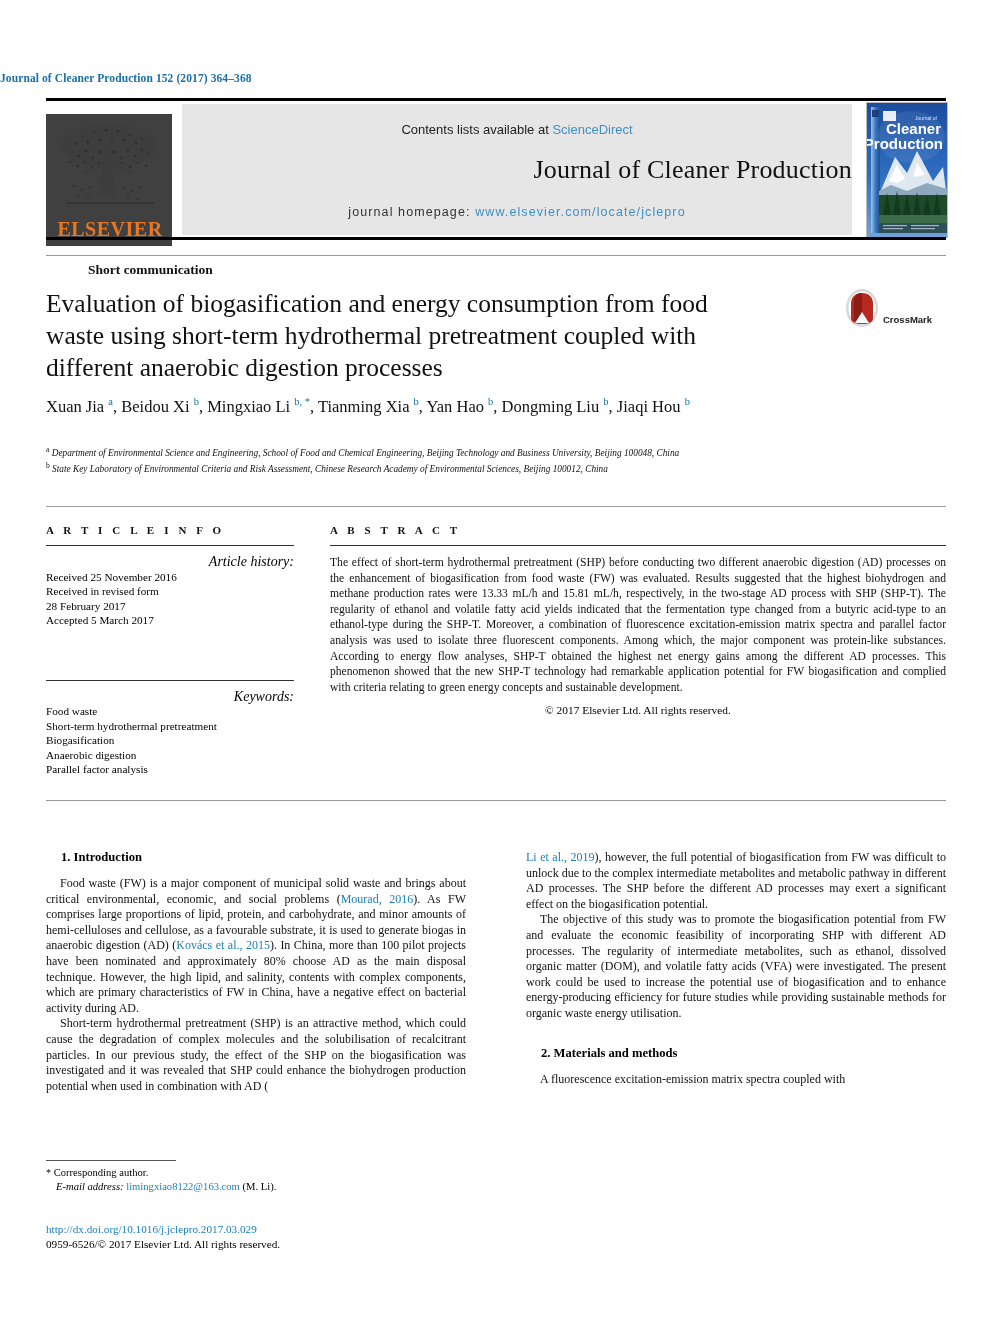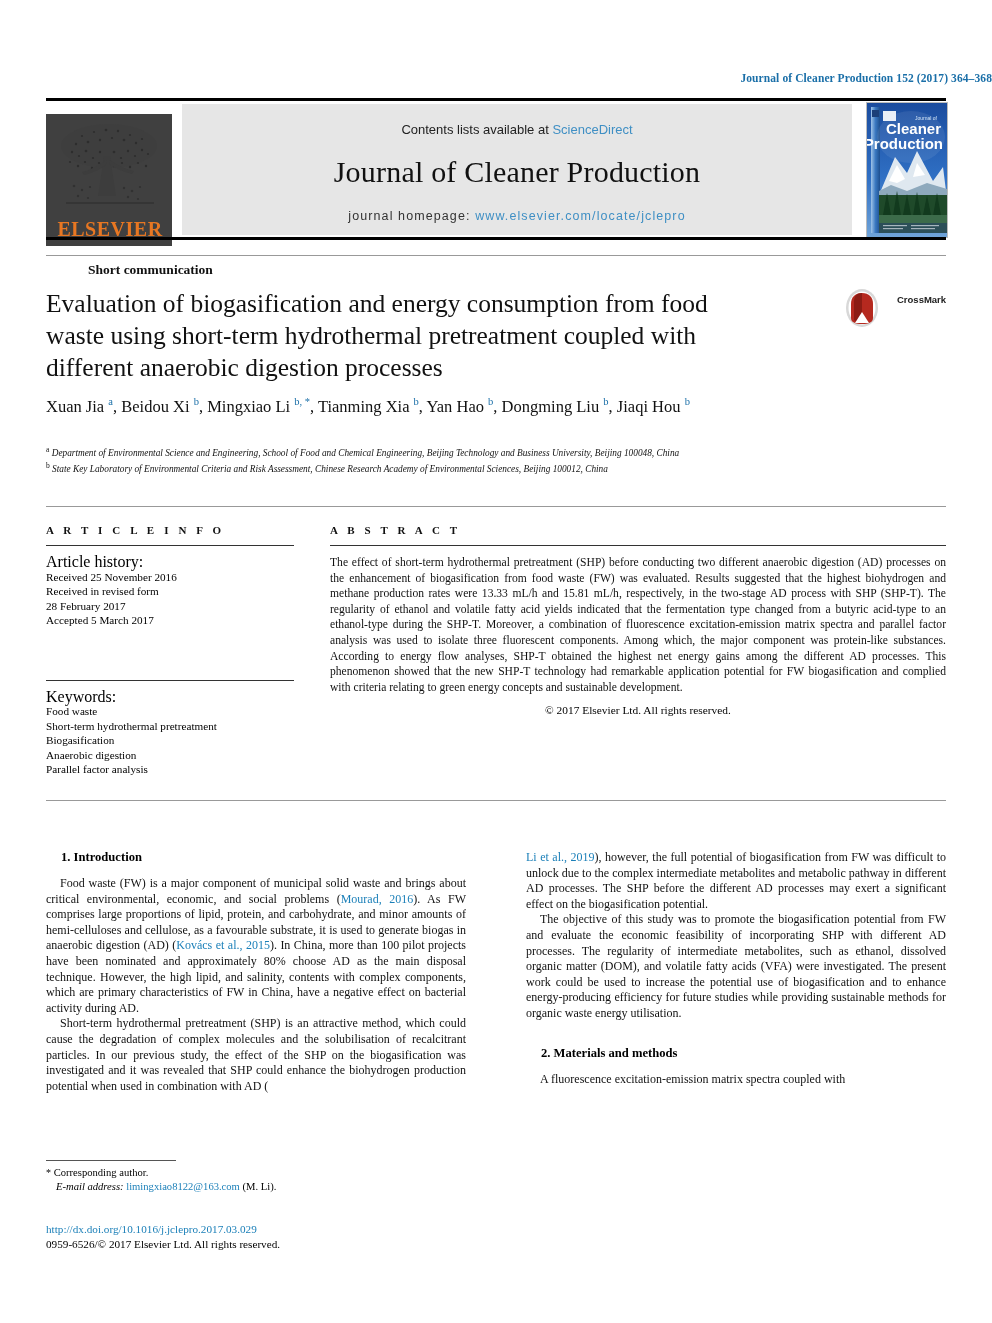--- a/index.html
+++ b/index.html
@@ -21,21 +21,21 @@
     width: 992px;
     height: 1323px;
   }
 
   
   .running-head {
     position: absolute;
     top: 72px;
     left: 0;
     width: 992px;
-    text-align: right;
+    text-align: left;
     font-size: 11.5px;
     font-weight: bold;
     color: #1a6fa8;
     letter-spacing: 0.1px;
   }
 
   
   .masthead {
     position: absolute;
     top: 98px;
@@ -86,23 +86,24 @@
     font-family: "Liberation Sans", sans-serif;
     font-size: 13px;
     color: #222;
   }
   .contents-line .sd {
     color: #3f8fc4;
   }
   .journal-name {
     margin-top: 18px;
     font-family: "Liberation Serif", serif;
-    font-size: 30px;
+    font-size: 26px;
     color: #111;
     letter-spacing: 0.2px;
+    text-align: right;
   }
   .homepage-line {
     margin-top: 20px;
     font-family: "Liberation Sans", sans-serif;
     font-size: 12.5px;
     letter-spacing: 1.1px;
     color: #333;
   }
   .homepage-line .url { color: #3f8fc4; }
 
@@ -143,26 +144,25 @@
     margin: 0;
   }
 
   .crossmark {
     position: absolute;
     top: 288px; left: 843px;
     width: 100px; height: 46px;
   }
   .crossmark-label {
     position: absolute;
-    left: 40px; top: 6px;
+    left: 40px; top: 26px;
     font-family: "Liberation Sans", sans-serif;
     font-size: 9.5px;
     font-weight: bold;
     color: #222;
-    margin-left: 14px;
   }
 
   
   .authors {
     position: absolute;
     top: 390px; left: 46px;
     width: 760px;
     font-size: 16.5px;
     line-height: 23px;
     color: #111;
@@ -212,22 +212,24 @@
     color: #111;
     margin-bottom: 9px;
   }
   .thin-rule {
     width: 100%;
     height: 1px;
     background: #333;
     margin-bottom: 9px;
   }
   .hist-label, .kw-label {
-    font-size: 16px;
+    font-style: italic;
+    font-size: 14px;
     line-height: 14.5px;
+    text-align: right;
   }
   .hist-line, .kw-line {
     font-size: 11.2px;
     line-height: 14.5px;
   }
   .kw-block { margin-top: 52px; }
 
   .abstract-body {
     font-size: 11.6px;
     line-height: 15.6px;

